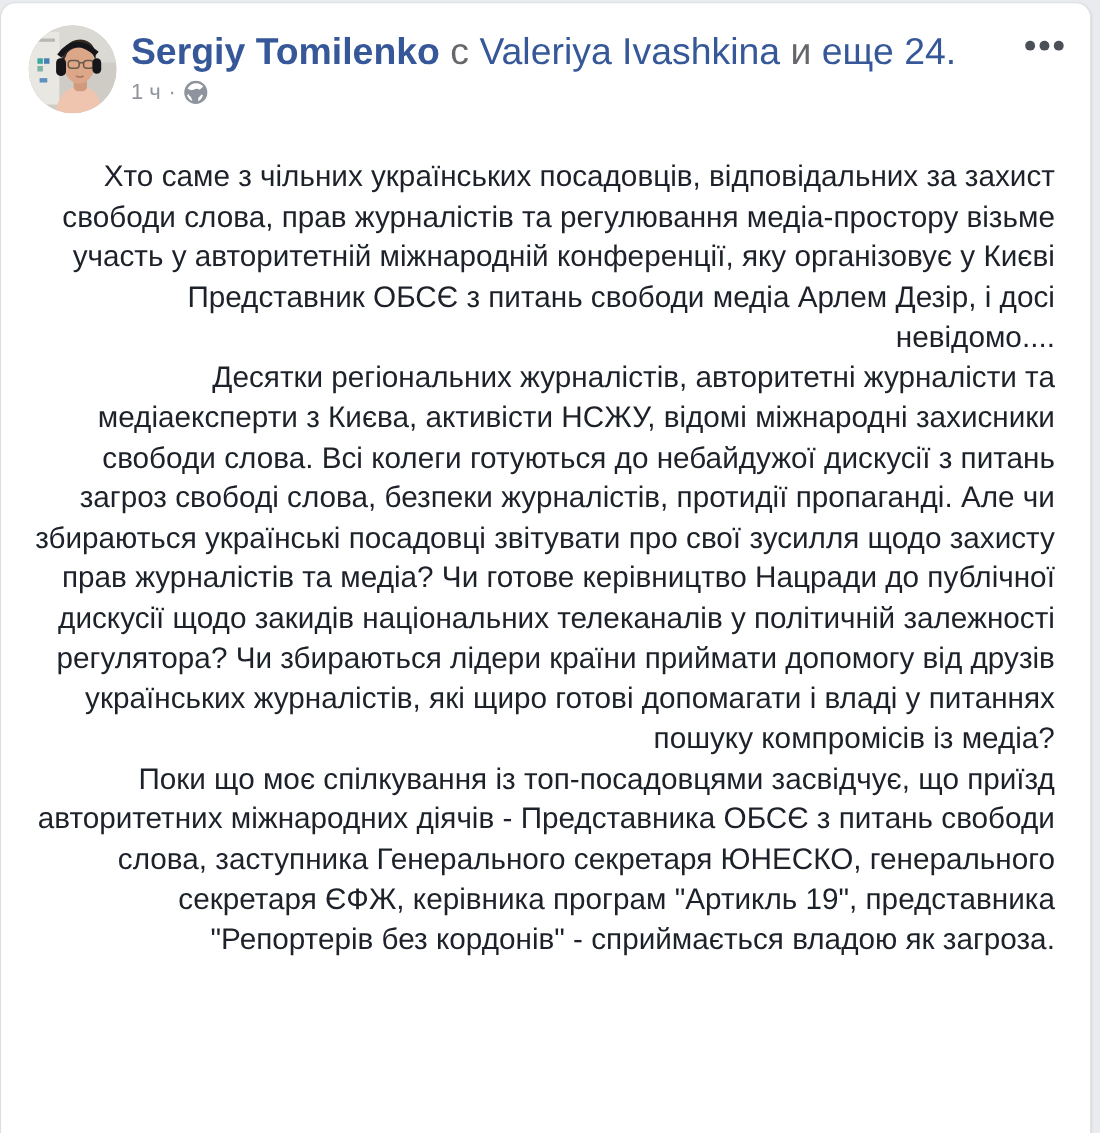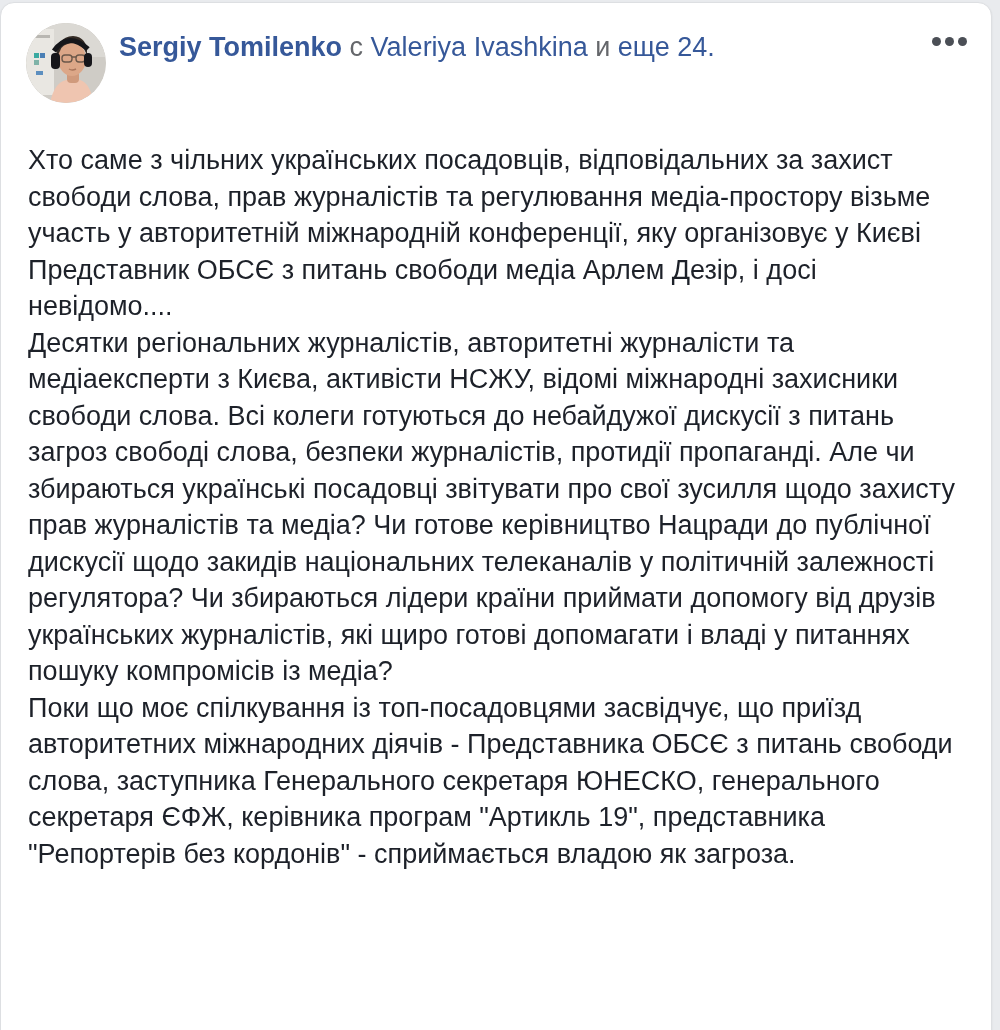--- a/index.html
+++ b/index.html
@@ -38,21 +38,21 @@
     border-radius: 50%;
     overflow: hidden;
     cursor: pointer;
     background: #d8d6d1;
   }
   .header-text {
     margin-left: 93px;
     padding-top: 7px;
   }
   .name-line {
-    font-size: 27px;
+    font-size: 34px;
     line-height: 34px;
     color: #1d2129;
   }
   .name-line a { text-decoration: none; cursor: pointer; }
   .author-link {
     color: #365899;
     font-weight: 700;
   }
   .friend-link, .more-link {
     color: #365899;
@@ -100,20 +100,21 @@
   .post-body {
     margin: 19px 32px 0 27px;
     font-size: 27px;
     line-height: 36.5px;
     color: #1d2129;
     letter-spacing: 0;
   }
   .post-body p {
     margin: 0;
     padding: 0;
+    text-align: right;
   }
 </style>
 </head>
 <body>
 
 <div class="post-card">
 
   <div class="post-header">
 
     <div class="avatar">
@@ -151,20 +152,32 @@
     </div>
 
     <div class="header-text">
       <div class="name-line">
         <a class="author-link">Sergiy Tomilenko</a>
         <span class="connector">с</span>
         <a class="friend-link">Valeriya Ivashkina</a>
         <span class="connector">и</span>
         <a class="more-link">еще 24.</a>
       </div>
+      <div class="meta-line">
+        <a>1 ч</a>
+        <span>·</span>
+        <span class="globe-icon">
+          <svg width="22" height="22" viewBox="0 0 22 22">
+            <circle cx="11" cy="11" r="10.5" fill="#8d949e"></circle>
+            <path d="M3.5 7.5 Q6.5 2.5 11.5 2.6 Q15.5 2.8 17.8 5.6 L14.5 8.6 Q12.5 7.2 10.5 8.0 Q7.5 9.6 5.5 8.6 Z" fill="#ffffff"></path>
+            <path d="M17.5 13.5 Q16.5 17.5 13.0 19.0 L13.5 15.5 Q15.5 14.8 15.8 13.0 Z" fill="#ffffff"></path>
+            <path d="M3.0 13.5 Q4.5 17.5 8.0 18.8 L6.5 15.0 Q4.8 14.5 4.5 12.5 Z" fill="#ffffff"></path>
+          </svg>
+        </span>
+      </div>
     </div>
 
     <div class="menu-btn">
       <span style="display:flex;gap:4px;">
         <span class="dot"></span>
           <span class="dot"></span>
           <span class="dot"></span>
       </span>
     </div>
 

